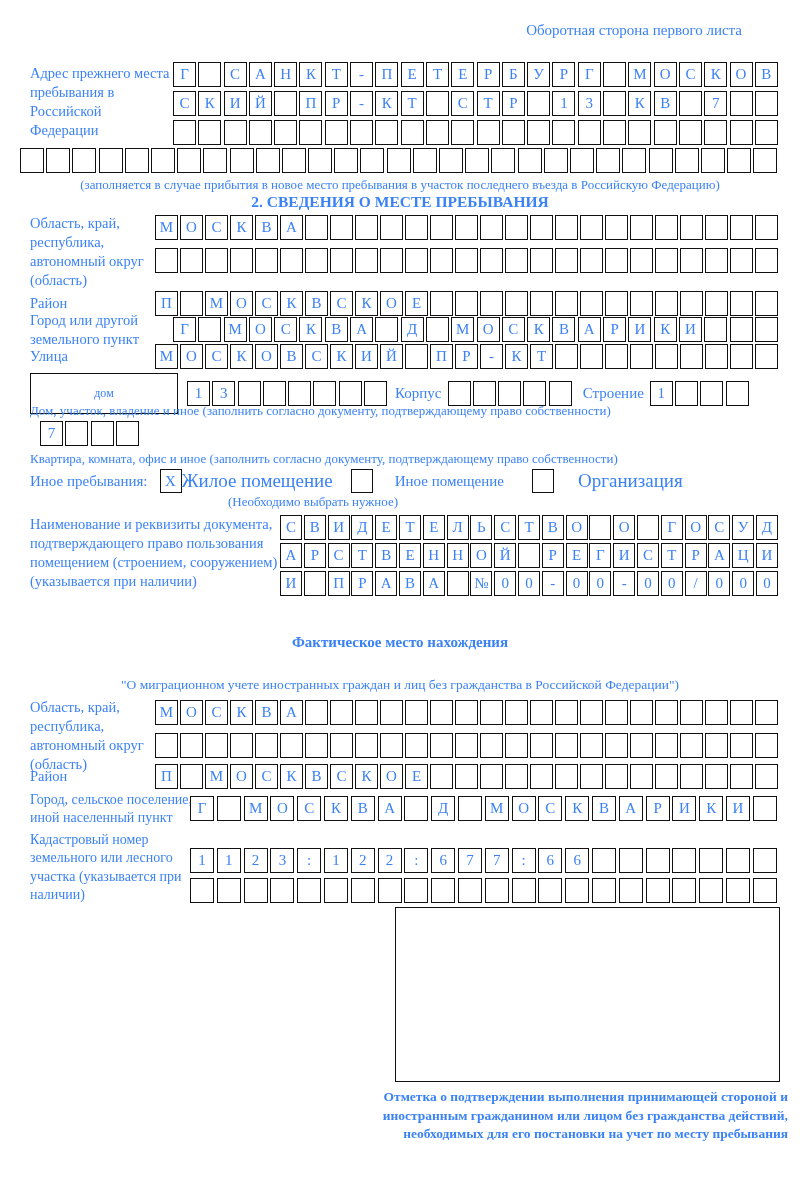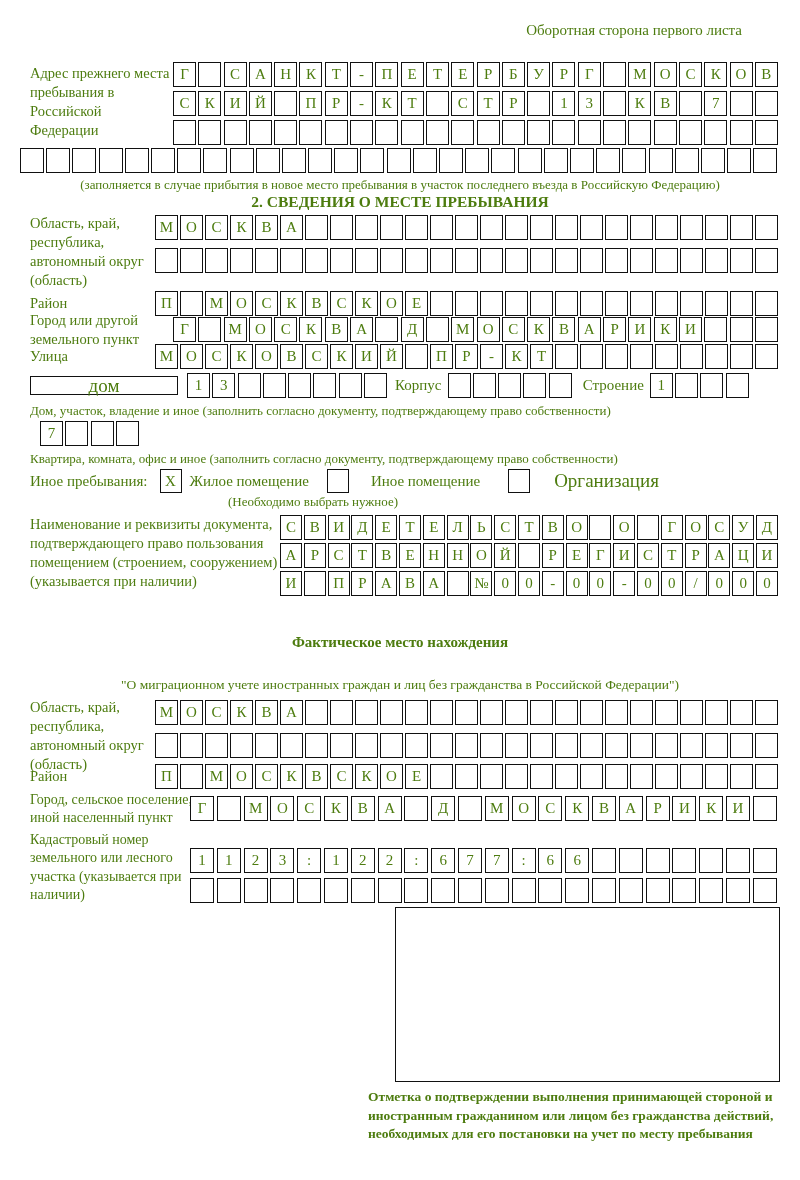--- a/index.html
+++ b/index.html
@@ -1,39 +1,39 @@
 <!DOCTYPE html>
 <html><head>
 <meta charset="utf-8">
 <style>
   html,body{margin:0;padding:0;background:#ffffff;}
-  .page{position:relative;width:800px;height:1180px;background:#fff;color:#4d7c0f;
+  .page{position:relative;width:800px;height:1180px;background:#fff;color:#3b82f6;
         font-family:"Liberation Serif",serif;overflow:hidden;}
   .abs{position:absolute;}
   .lbl{font-size:14.5px;line-height:1.32;}
   .cap{font-size:13px;line-height:1.3;}
   .boxrow{display:flex;column-gap:2.3px;}
   .cell{flex:0 0 auto;width:23px;height:25px;border:1.7px solid #111;box-sizing:border-box;
         display:flex;align-items:center;justify-content:center;
         font-size:15px;font-family:"Liberation Serif",serif;background:#fff;}
   .boxrow.wide .cell{width:24px;}
   .boxrow.narrow{column-gap:1.8px;}
   .boxrow.narrow .cell{width:22px;}
   .boxrow.p25{column-gap:2px;}
   .boxrow.p27 .cell{width:24px;}
   .boxrow.p27{column-gap:2.8px;}
-  .widebox{border:1.7px solid #111;height:19px;box-sizing:border-box;display:flex;
-           align-items:center;justify-content:center;font-size:19px;background:#fff;}
+  .widebox{border:1.7px solid #111;height:41px;box-sizing:border-box;display:flex;
+           align-items:center;justify-content:center;font-size:12px;background:#fff;}
   .title{font-weight:bold;font-size:15.5px;text-align:center;width:100%;}
   .center{text-align:center;width:100%;}
   .chk{width:22px;height:24px;border:1.7px solid #111;box-sizing:border-box;display:flex;
        align-items:center;justify-content:center;font-size:15px;}
   .inline{display:flex;align-items:center;}
   .stamp{border:1.7px solid #111;box-sizing:border-box;background:#fff;}
-  .stampcap{font-weight:bold;font-size:13.5px;line-height:1.38;text-align:left;}
+  .stampcap{font-weight:bold;font-size:13.5px;line-height:1.38;text-align:right;}
 </style>
 </head>
 <body>
 
 <div class="page">
 
   <div class="abs" style="top:22px;right:58px;font-size:15px;">Оборотная сторона первого листа</div>
 
   <div class="abs lbl" style="top:64px;left:30px;width:140px;">Адрес прежнего места пребывания в Российской Федерации</div>
   <div class="abs boxrow" style="top:62px;left:173px;">
@@ -327,21 +327,21 @@
         <div class="cell"></div>
         <div class="cell"></div>
         <div class="cell"></div>
       </div>
   </div>
   <div class="abs cap" style="top:451px;left:30px;">Квартира, комната, офис и иное (заполнить согласно документу, подтверждающему право собственности)</div>
 
   <div class="abs inline" style="top:469px;left:30px;">
     <div style="font-size:15px;">Иное пребывания:</div>
     <div class="chk" style="margin-left:12px;">X</div>
-    <div style="margin-left:8px;font-size:15px;">Жилое помещение</div>
+    <div style="font-size:19px;">Жилое помещение</div>
     <div class="chk" style="margin-left:18px;"></div>
     <div style="margin-left:22px;font-size:15px;">Иное помещение</div>
     <div class="chk" style="margin-left:28px;"></div>
     <div style="margin-left:24px;font-size:19px;">Организация</div>
   </div>
   <div class="abs cap" style="top:494px;left:228px;">(Необходимо выбрать нужное)</div>
 
   <div class="abs lbl" style="top:515px;left:30px;width:248px;">Наименование и реквизиты документа, подтверждающего право пользования помещением (строением, сооружением) (указывается при наличии)</div>
   <div class="abs boxrow narrow" style="top:515px;left:280px;">
       <div class="cell">С</div>

